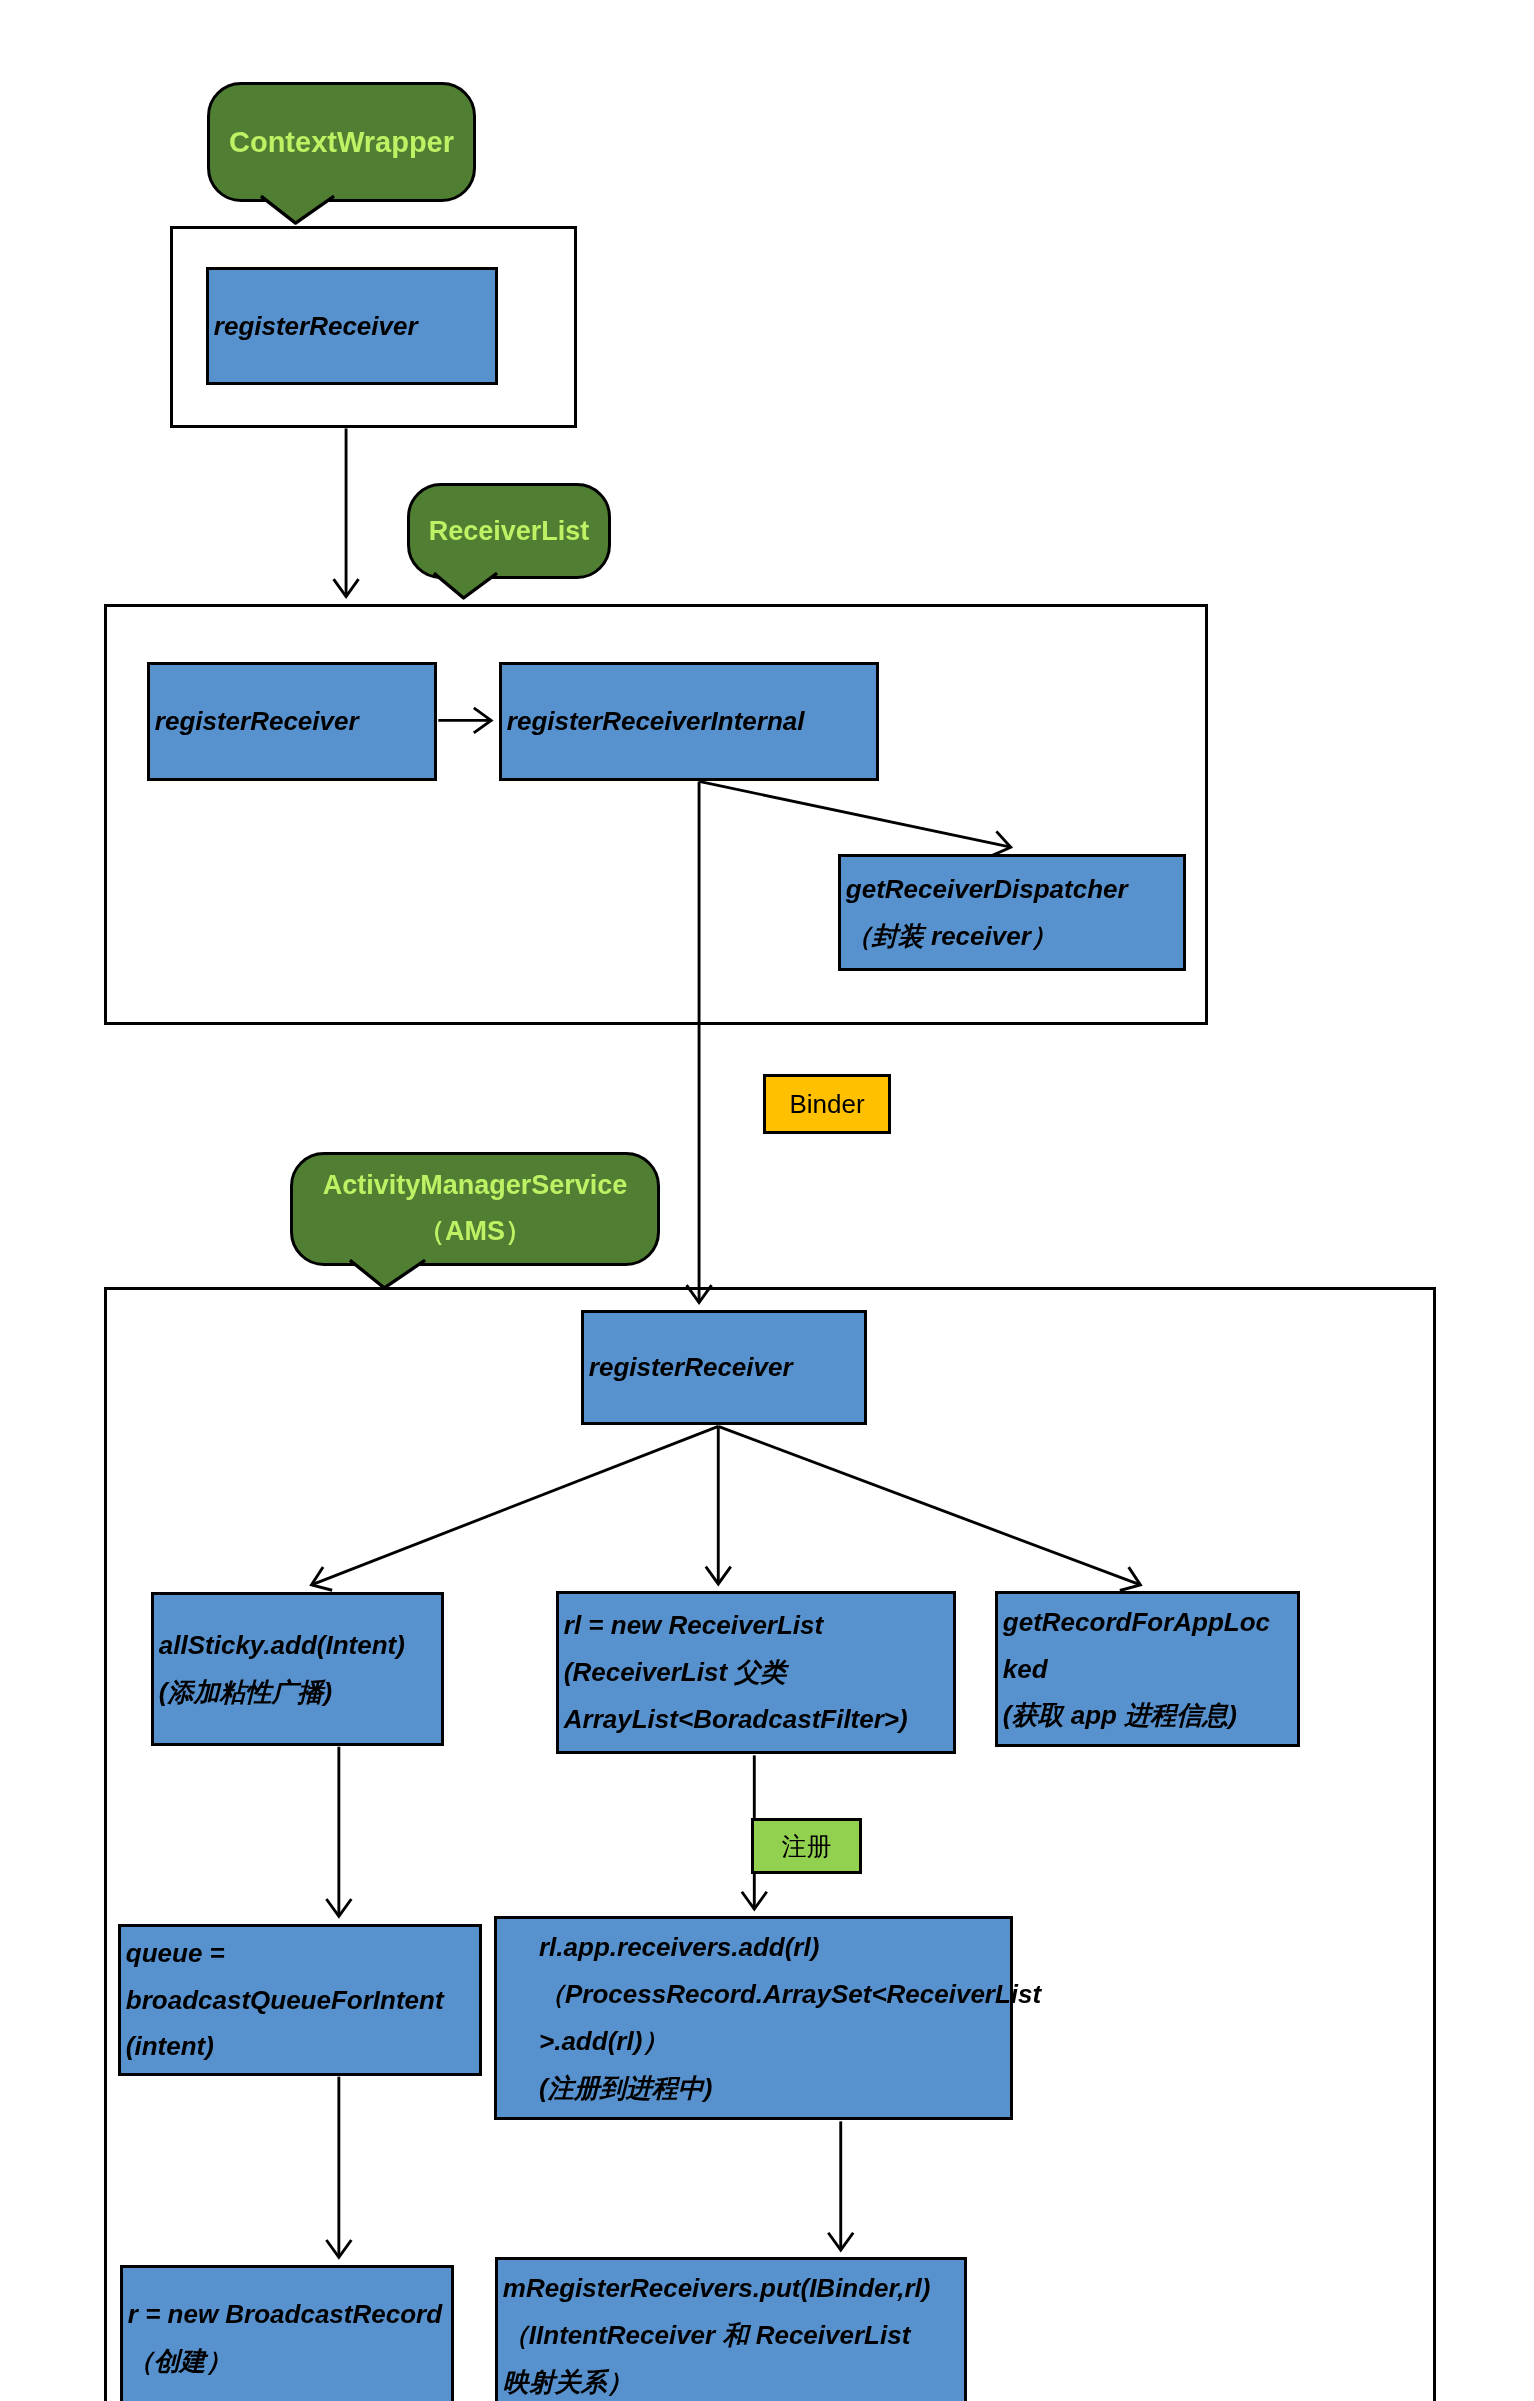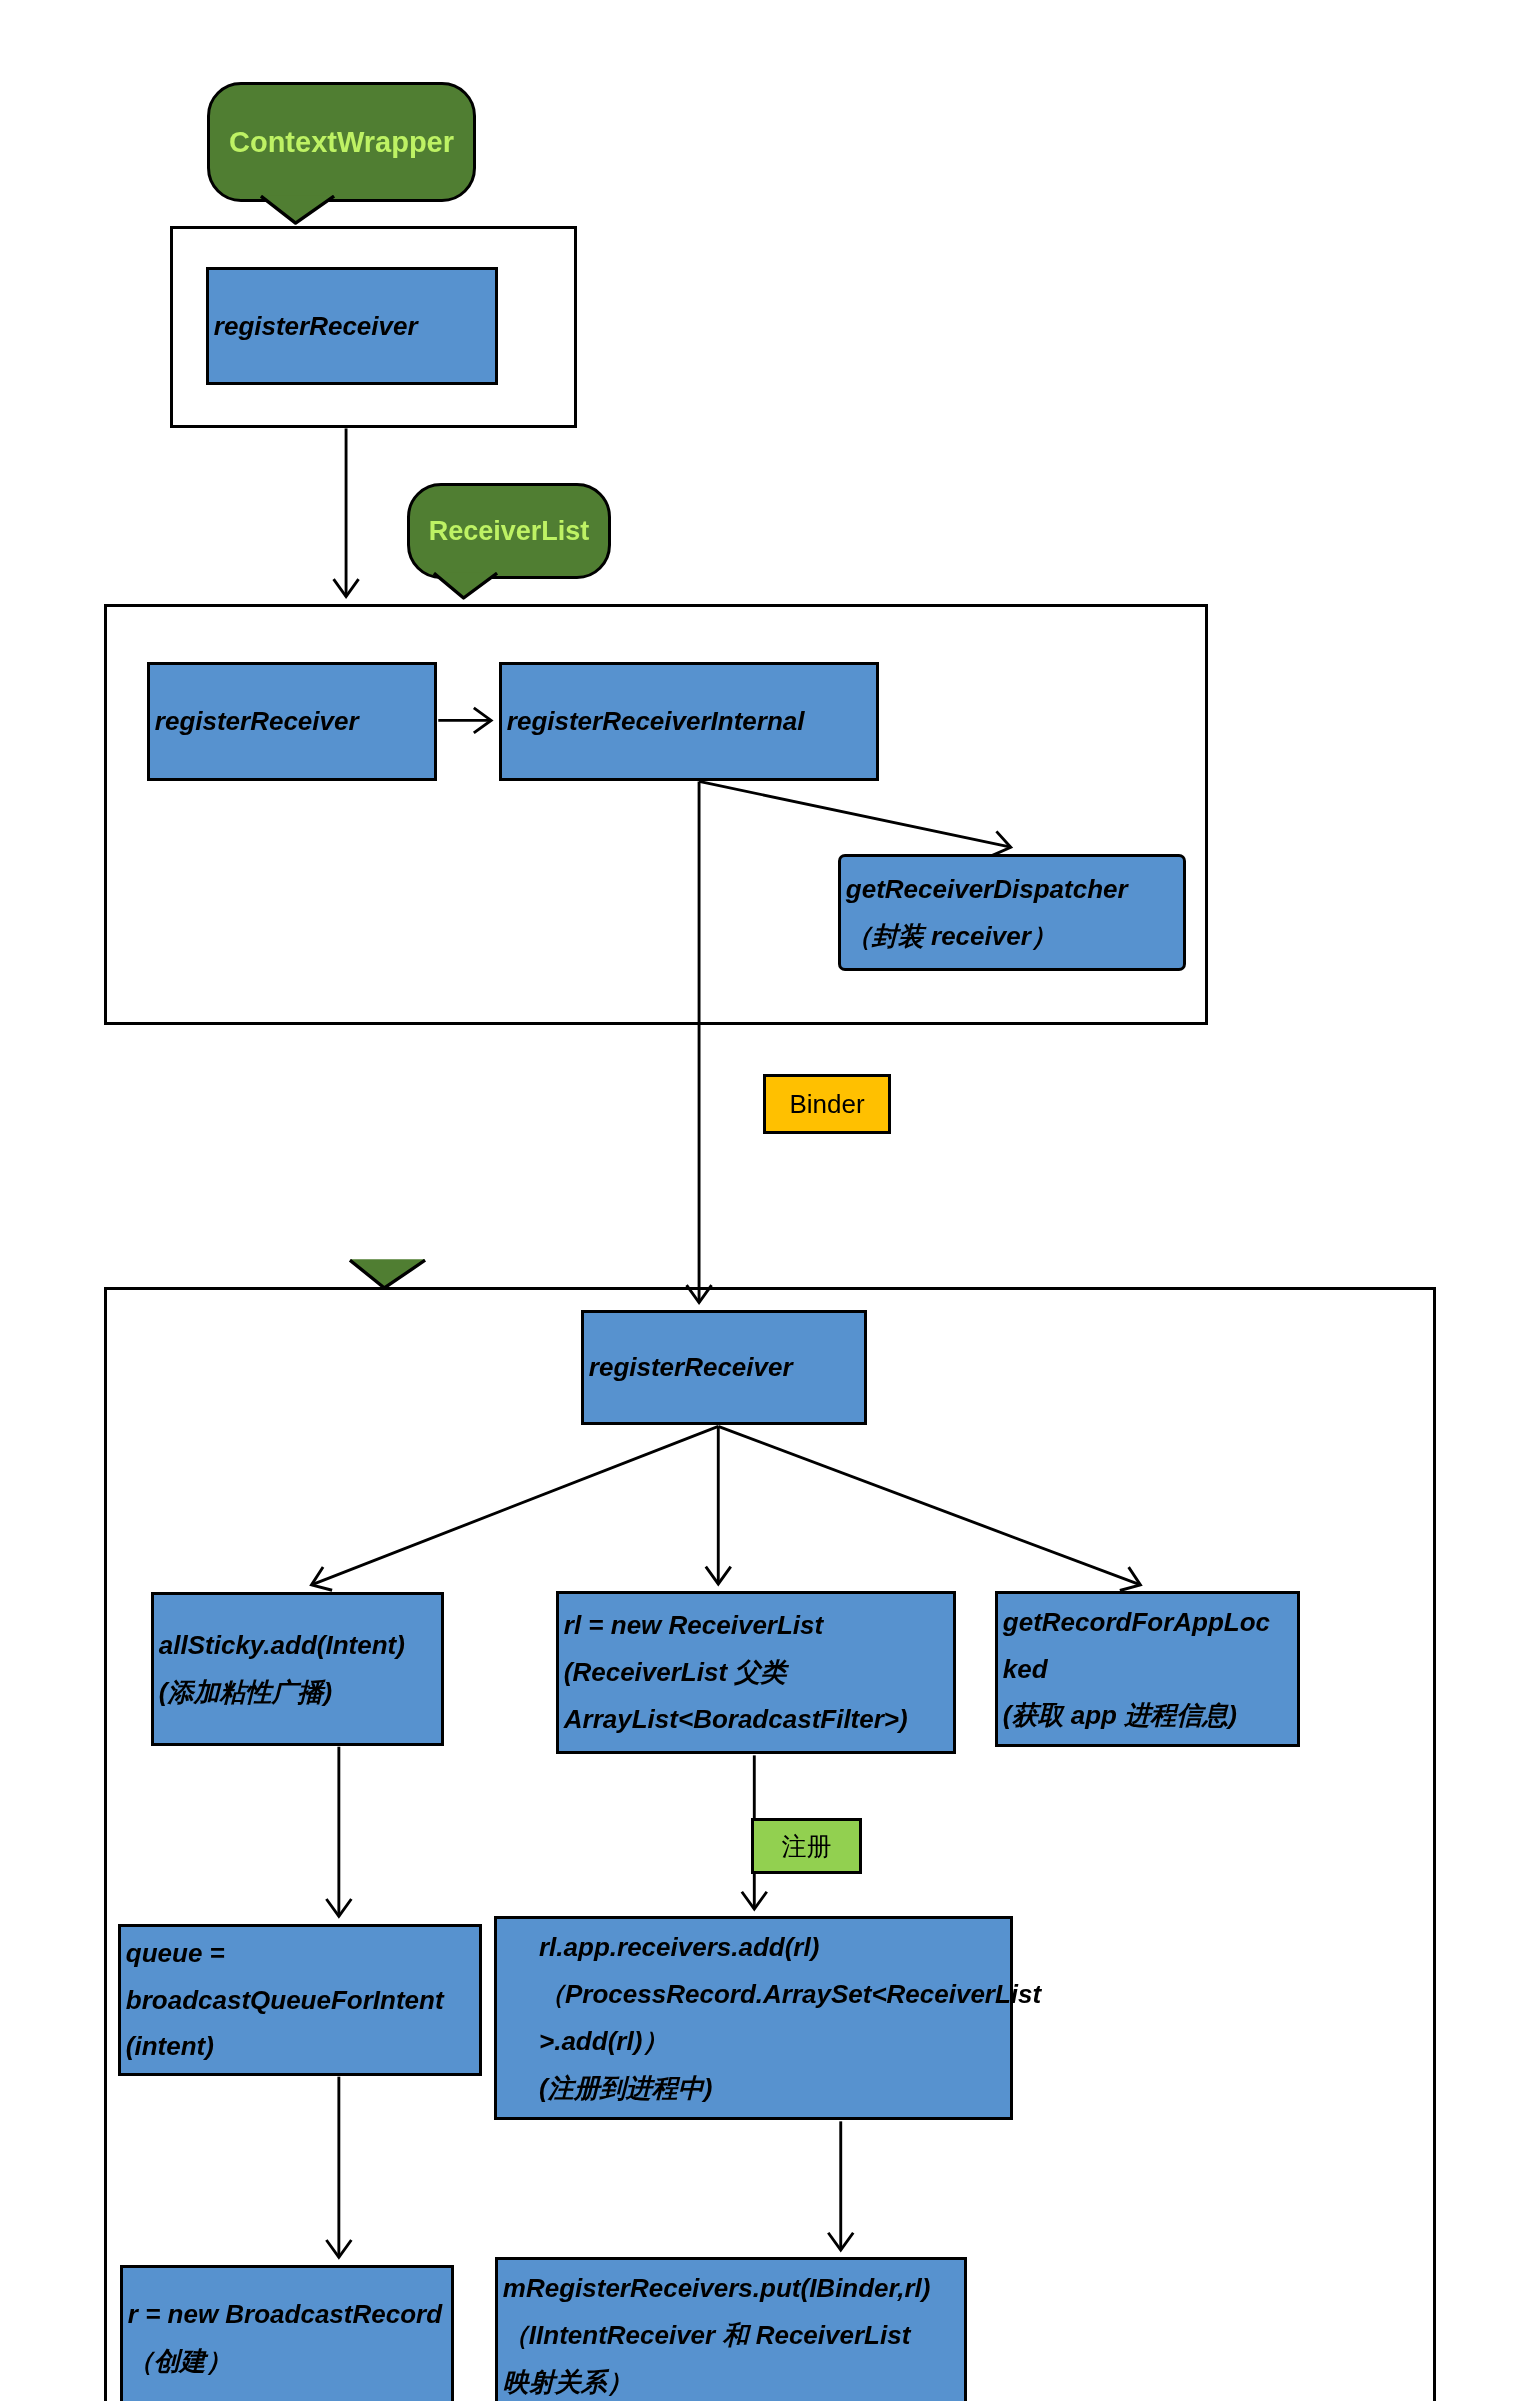--- a/index.html
+++ b/index.html
@@ -105,38 +105,42 @@
   </svg>
 
   <div class="callout-body" style="left:407px;top:483px;width:204px;height:96px;font-size:27px;">
     <div class="label">ReceiverList</div>
   </div>
   <svg class="callout-tail" style="left:432px;top:572px;" width="67" height="31" viewBox="0 0 140 64">
     <polygon points="4,0 136,0 66,54" fill="#507E32"></polygon>
     <path d="M4,2 L66,54 L136,2" fill="none" stroke="#000" stroke-width="7" stroke-linejoin="round"></path>
   </svg>
 
+  <div class="callout-body" style="left:290px;top:1152px;width:370px;height:114px;font-size:27px;line-height:1.7;">
+    <div class="label">ActivityManagerService
+（AMS）</div>
+  </div>
   <svg class="callout-tail" style="left:348px;top:1259px;" width="79" height="34" viewBox="0 0 165 70">
     <polygon points="4,0 161,0 76,60" fill="#507E32"></polygon>
     <path d="M4,2 L76,60 L161,2" fill="none" stroke="#000" stroke-width="7" stroke-linejoin="round"></path>
   </svg>
 
   <div class="node blue" style="left:206px;top:267px;width:292px;height:118px;">
     <div class="label">registerReceiver</div>
   </div>
 
   <div class="node blue" style="left:147px;top:662px;width:290px;height:119px;">
     <div class="label">registerReceiver</div>
   </div>
 
   <div class="node blue" style="left:499px;top:662px;width:380px;height:119px;">
     <div class="label">registerReceiverInternal</div>
   </div>
 
-  <div class="node blue" style="left:838px;top:854px;width:348px;height:117px;border-radius:7px;">
+  <div class="node blue" style="left:838px;top:854px;width:348px;height:117px;">
     <div class="label">getReceiverDispatcher
 （封装 receiver）</div>
   </div>
 
   <div class="badge" id="binder-badge" style="left:763px;top:1074px;width:128px;height:60px;">
     <div class="label">Binder</div>
   </div>
 
   <div class="node blue" style="left:581px;top:1310px;width:286px;height:115px;">
     <div class="label">registerReceiver</div>

